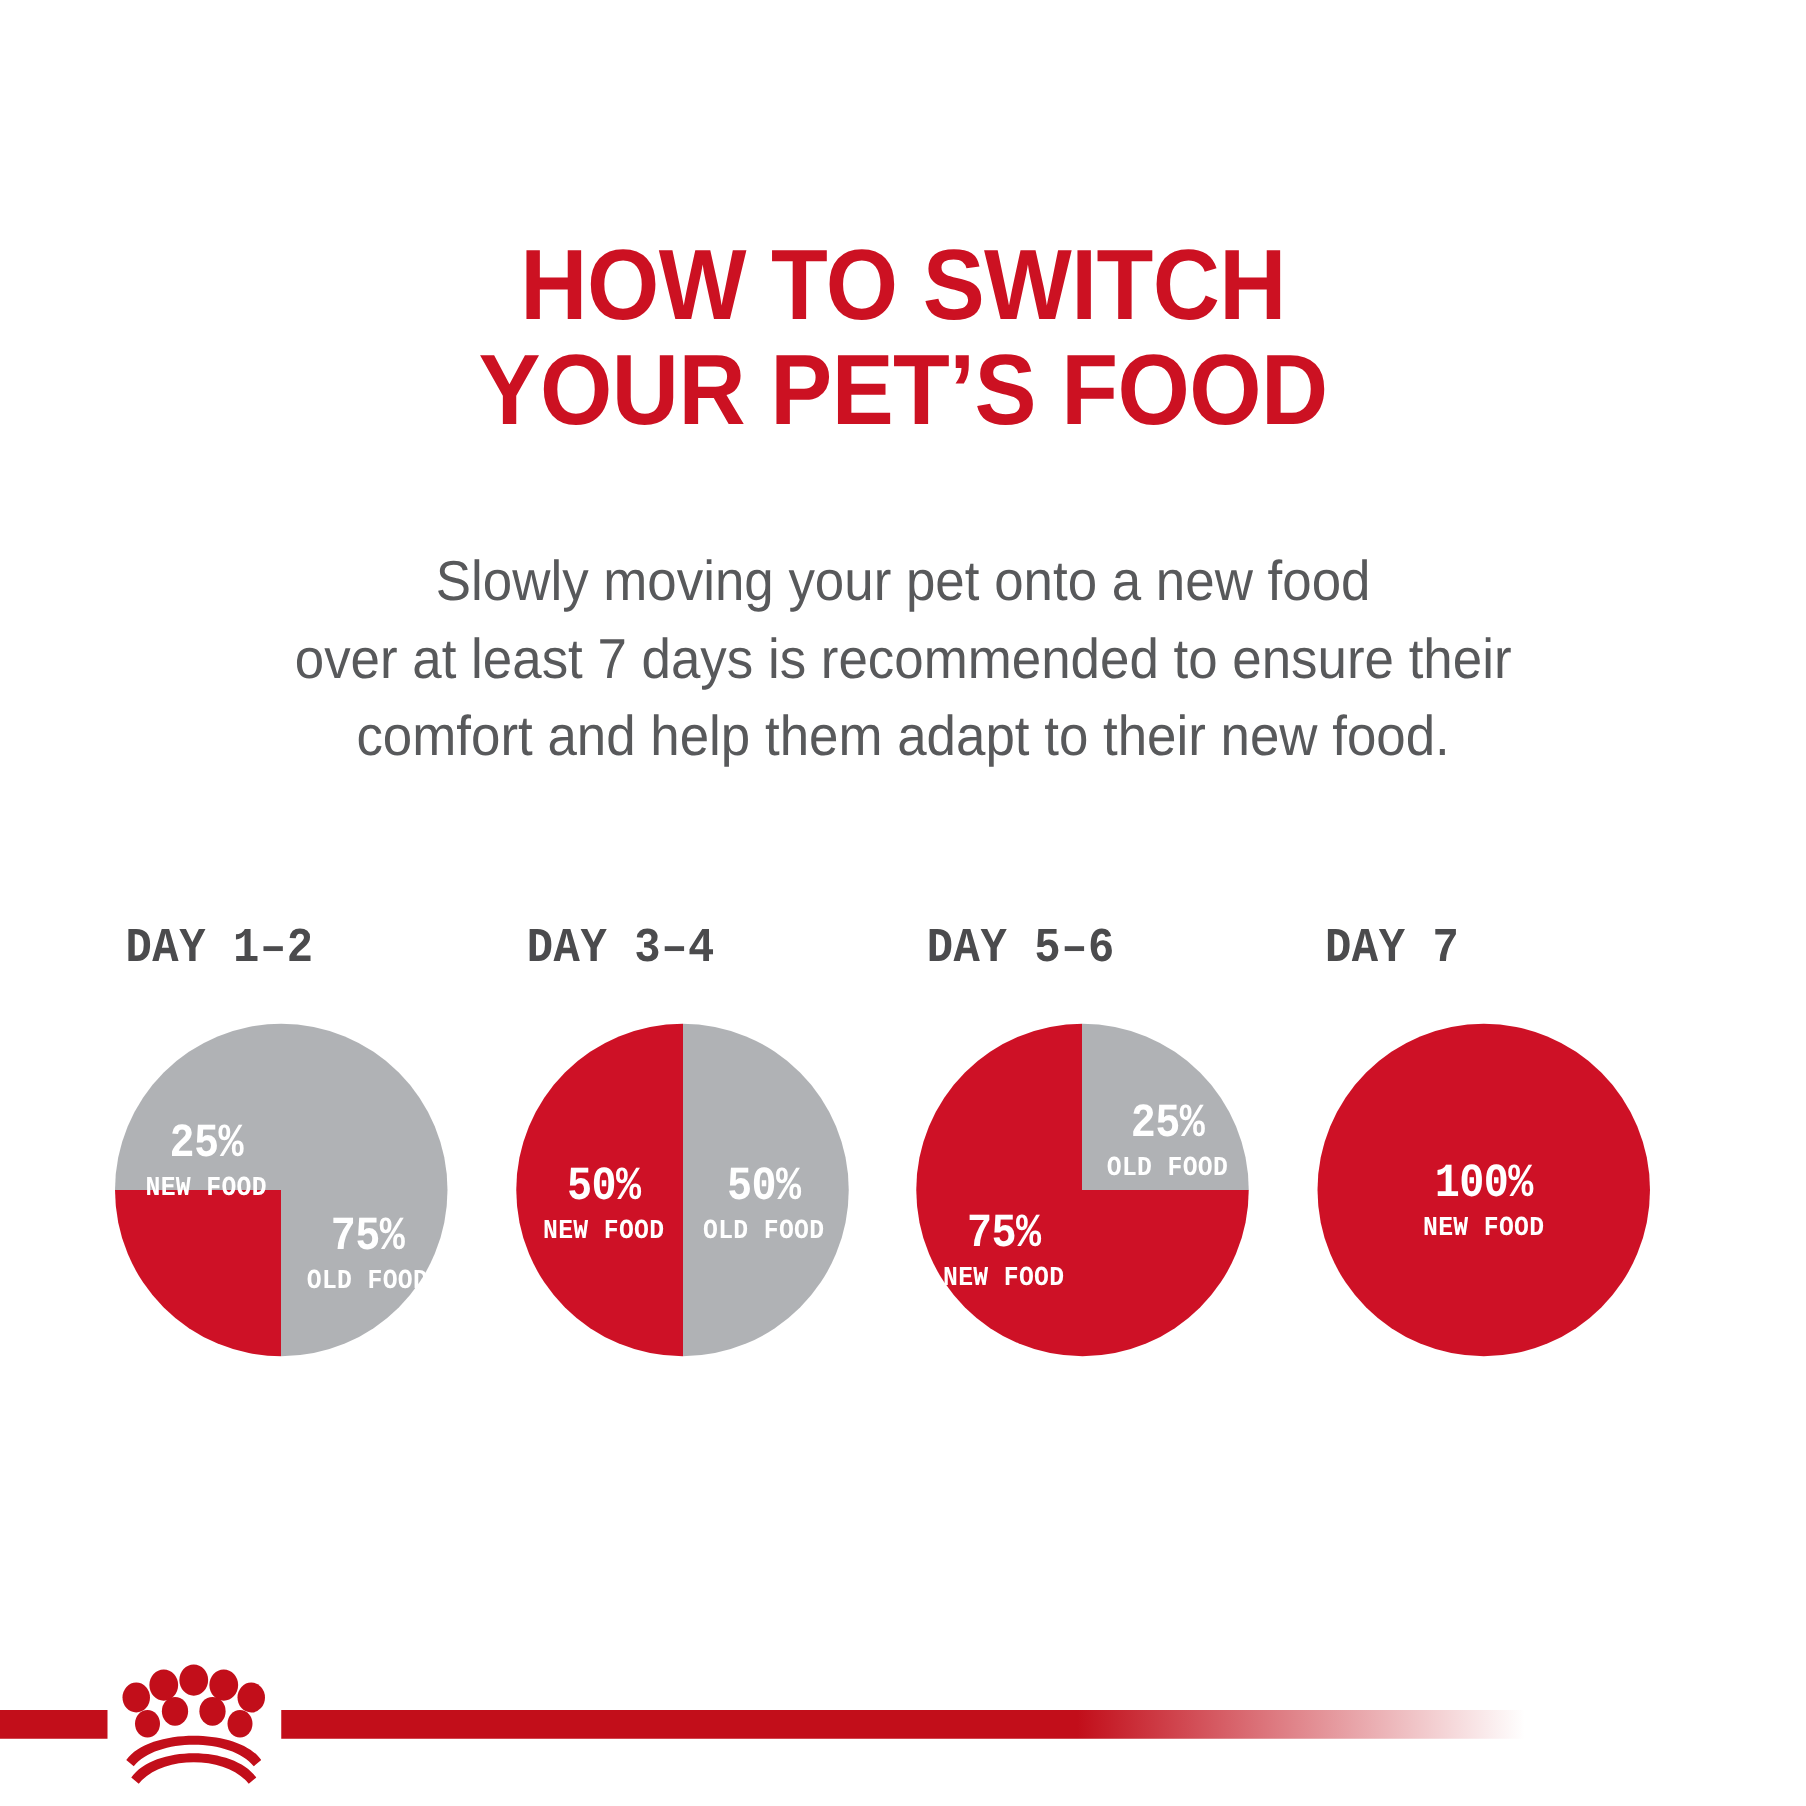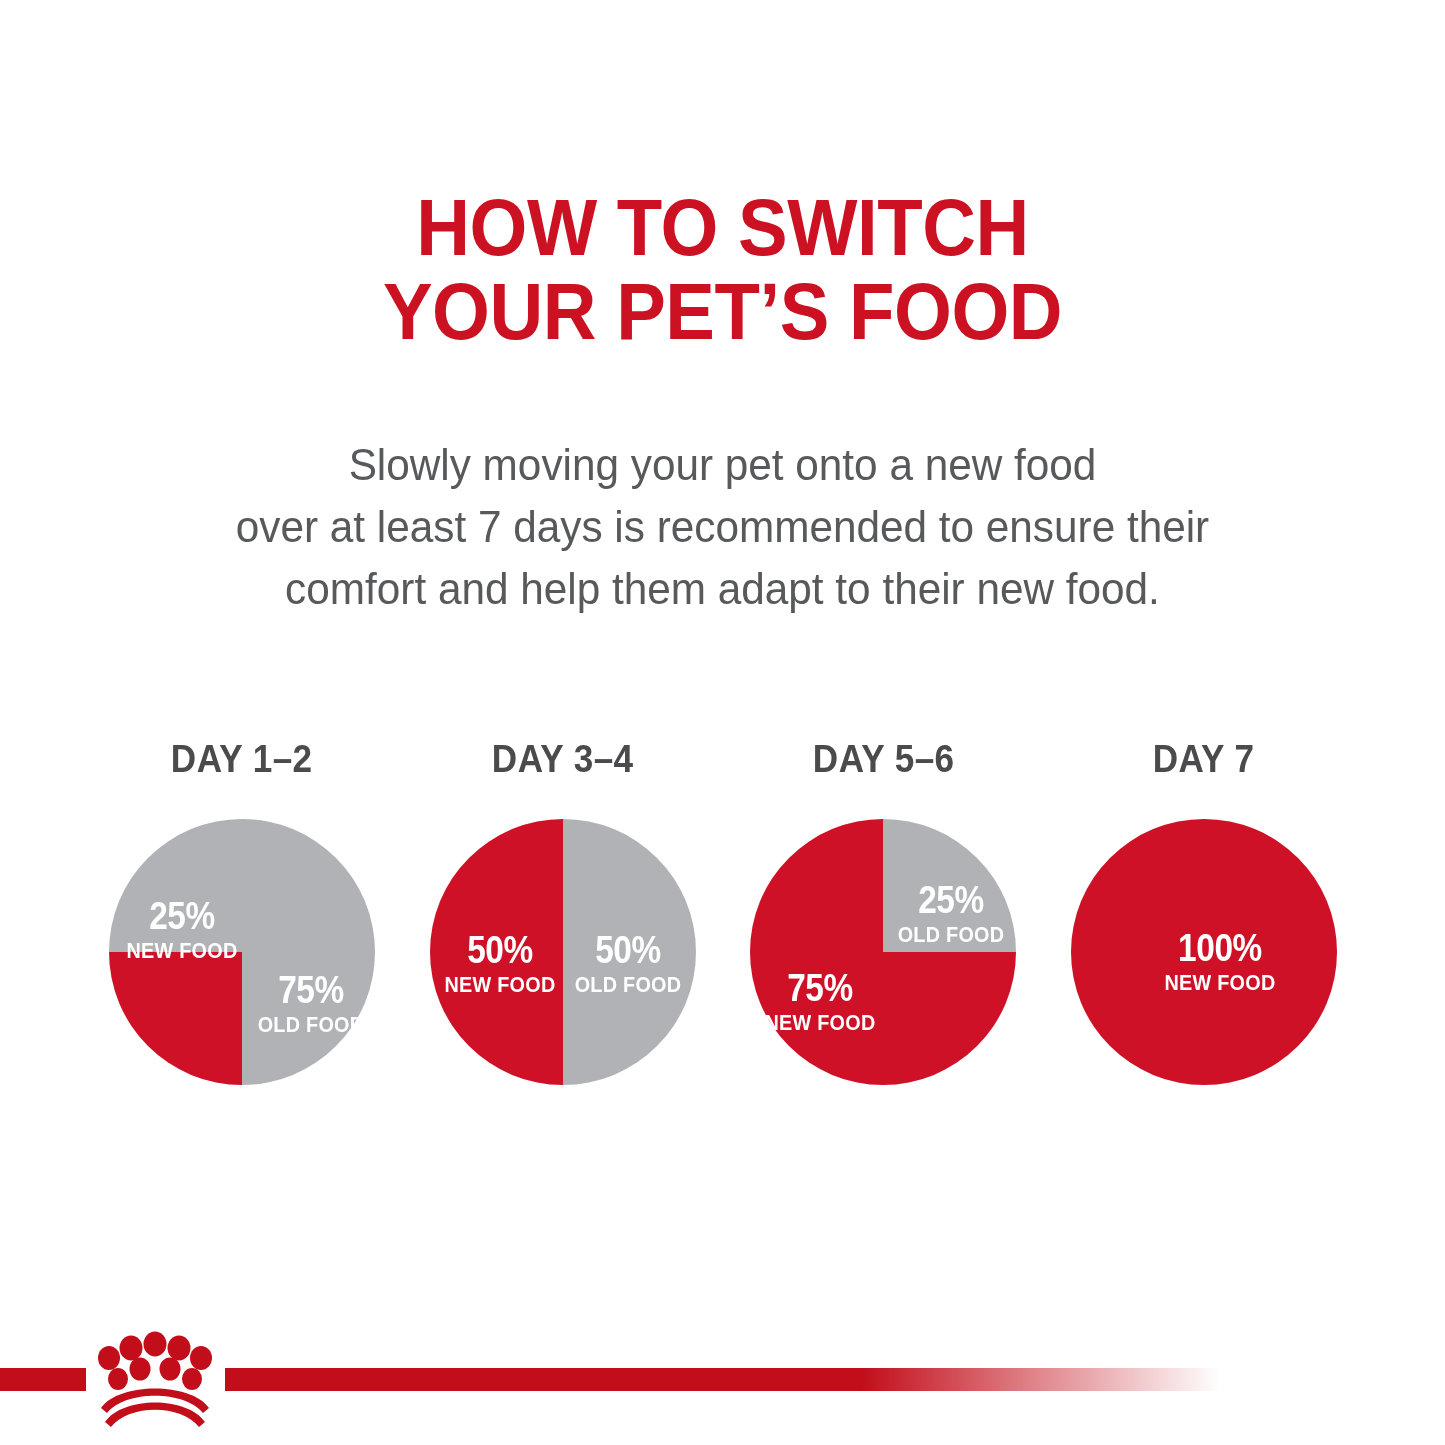--- a/index.html
+++ b/index.html
@@ -58,22 +58,23 @@
     height: 380px;
     display: flex;
     flex-direction: row;
     align-items: flex-start;
     justify-content: space-between;
   }
   .chart-col {
     width: 300px;
     display: flex;
     flex-direction: column;
-    align-items: center;
+    align-items: flex-start;
     position: relative;
+    font-family: Liberation Mono, monospace;
   }
   .day-label {
     color: #4b4b4d;
     font-size: 39px;
     font-weight: bold;
     letter-spacing: 0.5px;
     line-height: 44px;
     height: 48px;
     transform: scaleX(0.9);
     white-space: nowrap;
@@ -206,21 +207,21 @@
         <span class="pct">75%</span>
         <span class="nm">NEW FOOD</span>
       </div>
     </div>
   </div>
 
   <div class="chart-col">
     <div class="day-label">DAY 7</div>
     <div class="pie-wrap">
       <div class="pie" style="background: #ce1126;"></div>
-      <div class="slice-label" style="left:16px; top:110px; width:266px;">
+      <div class="slice-label" style="left:0px; top:110px; width:266px;">
         <span class="pct">100%</span>
         <span class="nm">NEW FOOD</span>
       </div>
     </div>
   </div>
 
 </div>
 
 <div class="footer">
   <div class="bar-left"></div>

